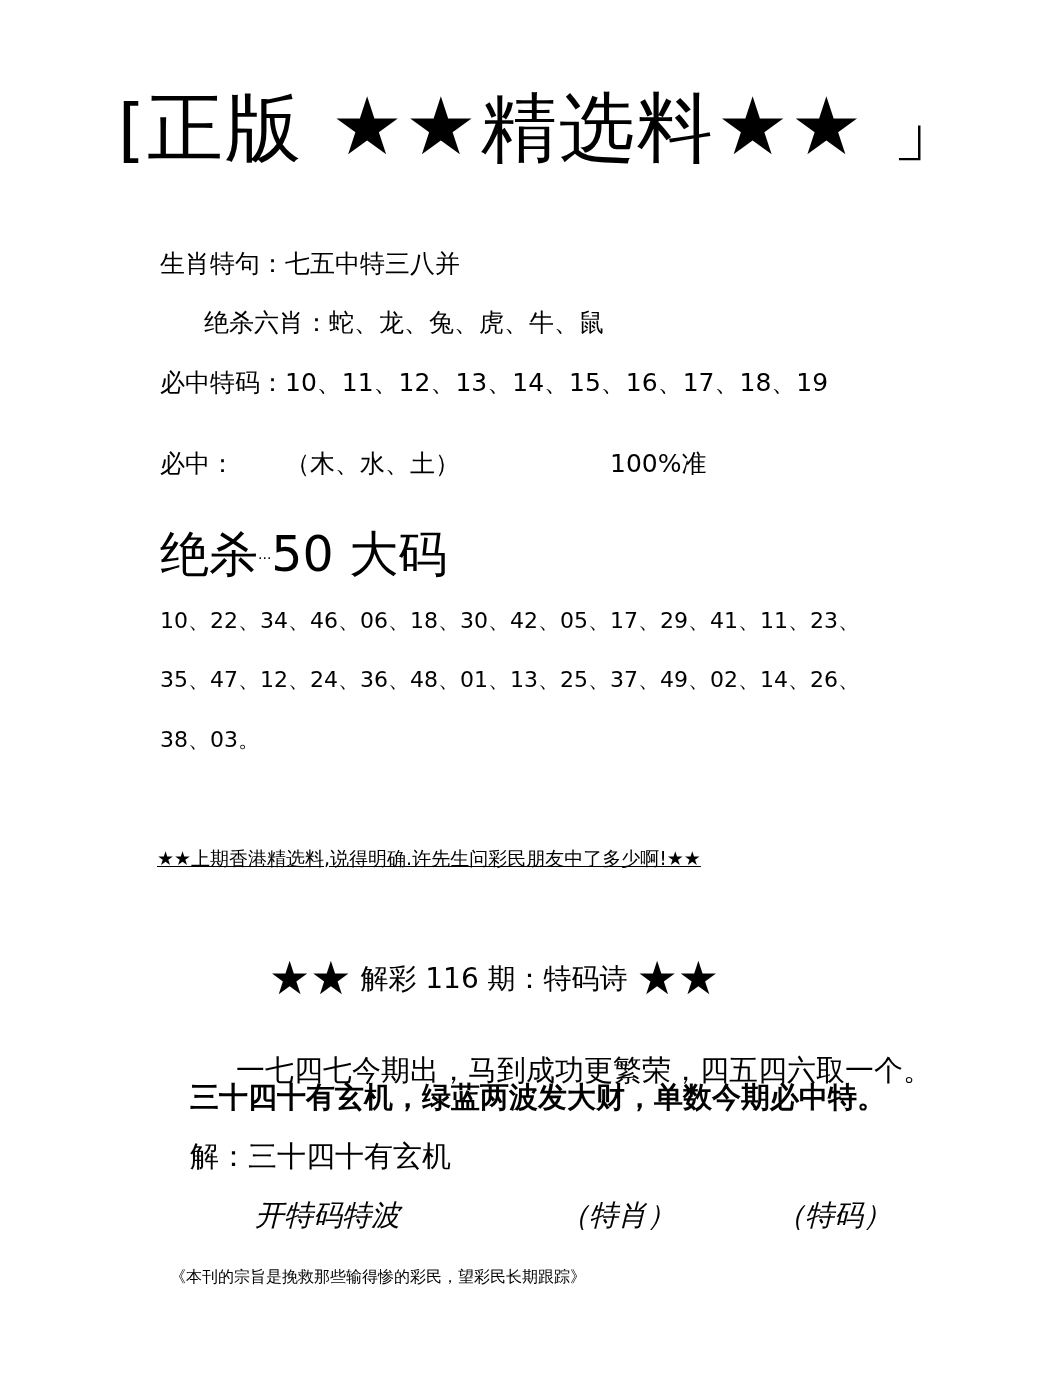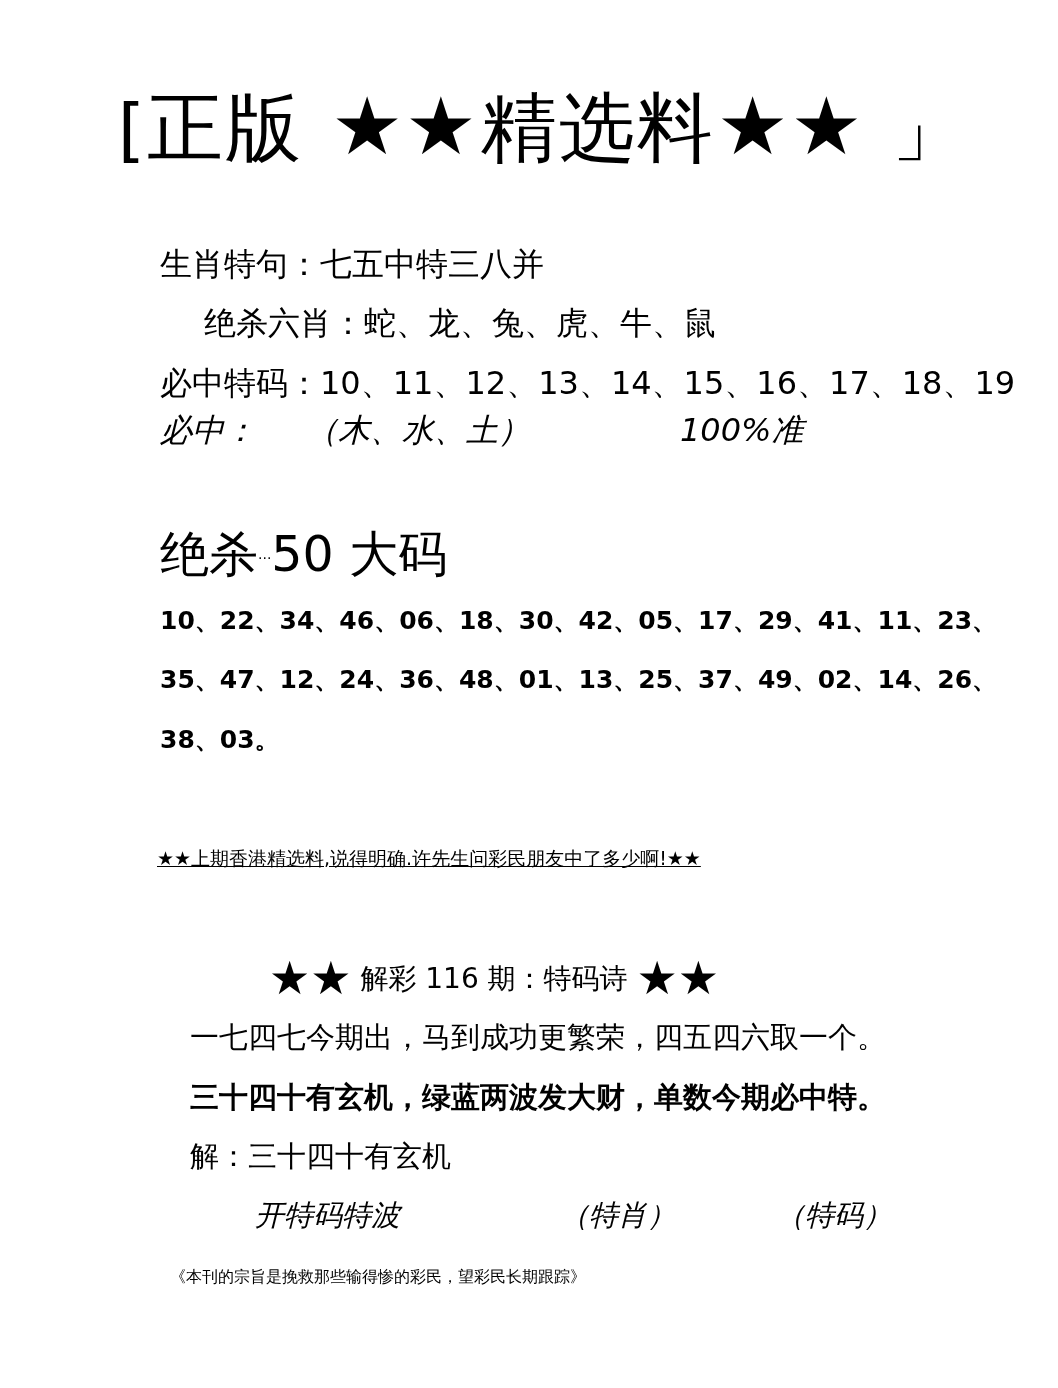--- a/index.html
+++ b/index.html
@@ -27,41 +27,40 @@
     .title .star {
       font-size: 80px;
       margin: 0 2px;
     }
     .title .bracket {
       font-size: 70px;
     }
 
     .info-line {
       left: 148px;
-      font-size: 32px;
+      font-size: 25px;
       line-height: 40px;
     }
     .info-line .gap { display: inline-block; }
 
     .section-heading {
       left: 148px; top: 520px;
       font-size: 49px;
       line-height: 70px;
     }
     .section-heading .dots {
       font-size: 14px;
       vertical-align: middle;
       letter-spacing: 0;
     }
 
     .num-line {
       left: 148px;
-      font-size: 25px;
+      font-size: 22px;
       line-height: 40px;
-      font-weight: bold;
     }
 
     .notice {
       left: 145px; top: 838px;
       font-size: 19px;
       line-height: 40px;
       text-decoration: underline;
     }
 
     .poem-title {
@@ -95,41 +94,41 @@
 
 <div class="abs info-line" style="top:244px;">
   <span>生肖特句：</span><span>七五中特三八并</span>
 </div>
 <div class="abs info-line" style="top:303px;margin-left:44px;">
   <span>绝杀六肖：</span><span>蛇、龙、兔、虎、牛、鼠</span>
 </div>
 <div class="abs info-line" style="top:363px;">
   <span>必中特码：</span><span>10、11、12、13、14、15、16、17、18、19</span>
 </div>
-<div class="abs info-line" style="top:410px;font-style:italic;">
+<div class="abs info-line" style="top:444px;">
   <span>必中：</span><span class="gap" style="width:50px;"></span><span>（木、水、土）</span><span class="gap" style="width:150px;"></span><span>100%准</span>
 </div>
 
 <div class="abs section-heading">
   <span>绝杀</span><span class="dots">···</span><span>50 大码</span>
 </div>
 
 <div class="abs num-line" style="top:601px;">10、22、34、46、06、18、30、42、05、17、29、41、11、23、</div>
 <div class="abs num-line" style="top:660px;">35、47、12、24、36、48、01、13、25、37、49、02、14、26、</div>
 <div class="abs num-line" style="top:720px;text-align:center;">38、03。</div>
 
 <div class="abs notice">★★上期香港精选料,说得明确.许先生问彩民朋友中了多少啊!★★</div>
 
 <div class="abs poem-title">
   <span class="star">★★</span>
   <span>解彩 116 期：特码诗</span>
   <span class="star">★★</span>
 </div>
 
-<div class="abs poem-line" style="top:1015px;">一七四七今期出，马到成功更繁荣，四五四六取一个。</div>
+<div class="abs poem-line" style="top:1048px;margin-left:46px;">一七四七今期出，马到成功更繁荣，四五四六取一个。</div>
 <div class="abs poem-line" style="top:1075px;font-weight:bold;">三十四十有玄机，绿蓝两波发大财，单数今期必中特。</div>
 <div class="abs poem-line" style="top:1134px;">
   <span>解：</span><span>三十四十有玄机</span>
 </div>
 <div class="abs poem-line" style="top:1193px; left:243px;font-style:italic;">
   <span>开特码特波</span><span style="display:inline-block;width:160px;"></span><span>（特肖）</span><span style="display:inline-block;width:100px;"></span><span>（特码）</span>
 </div>
 
 <div class="abs footer">《本刊的宗旨是挽救那些输得惨的彩民，望彩民长期跟踪》</div>
 

